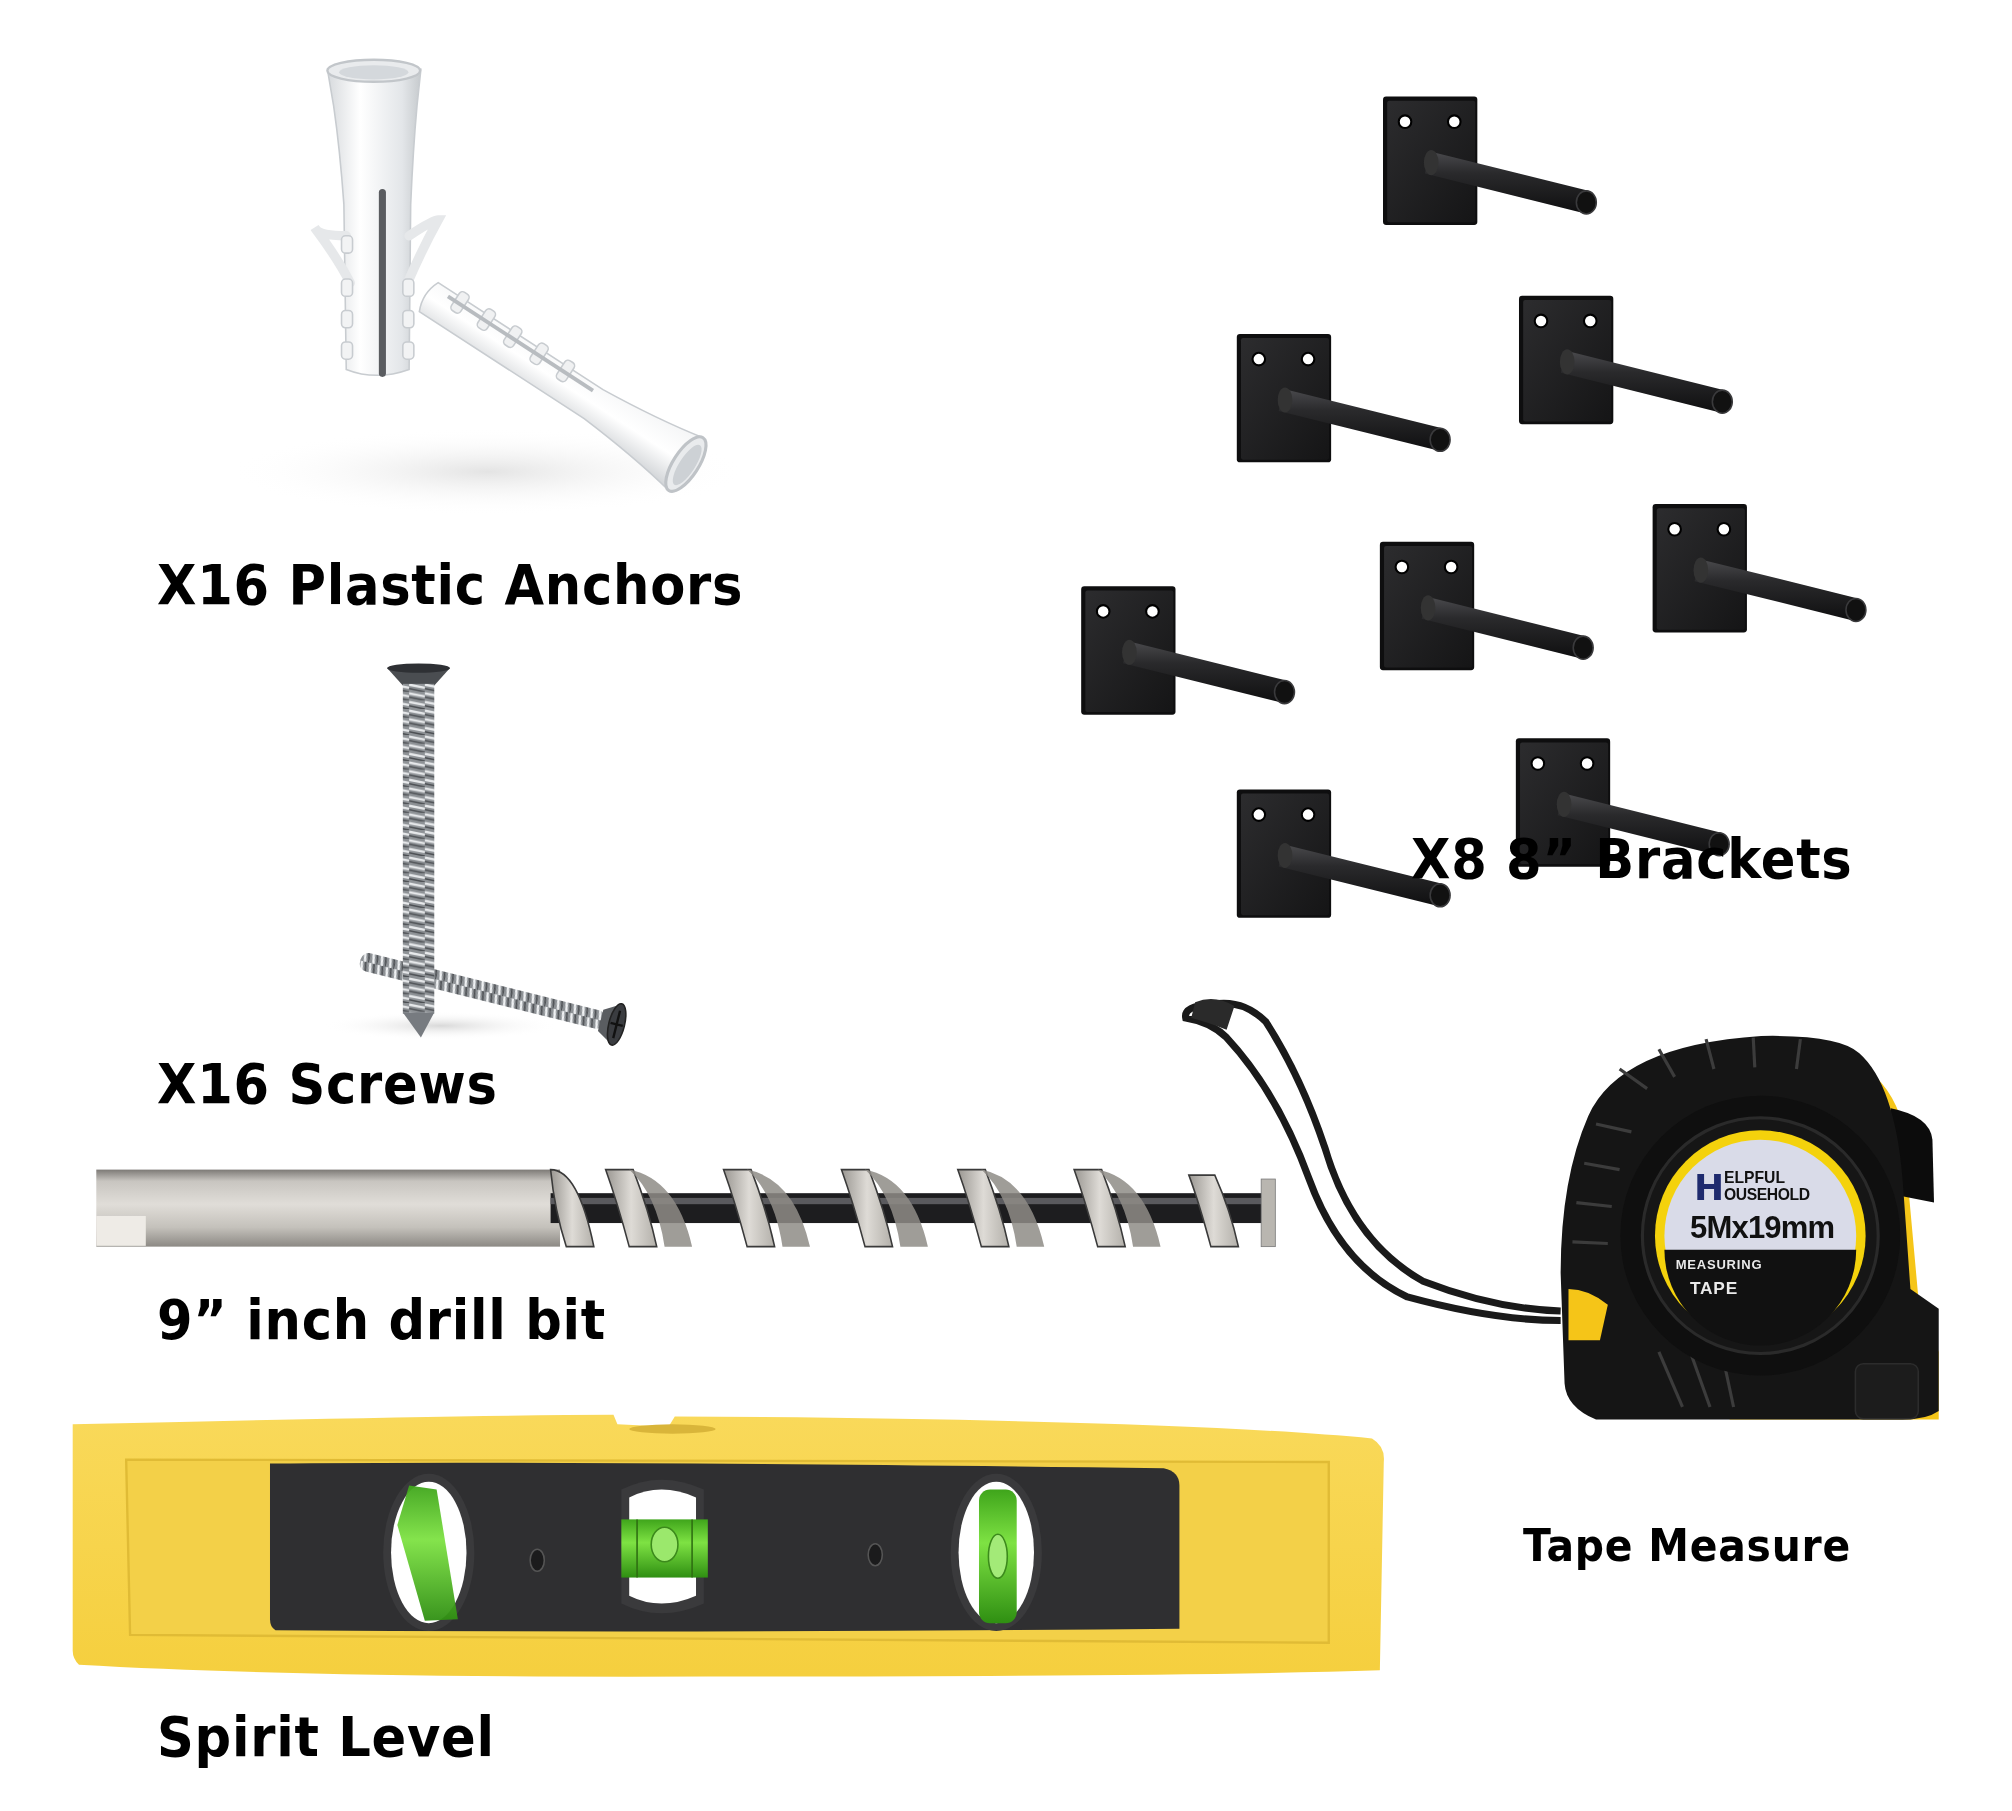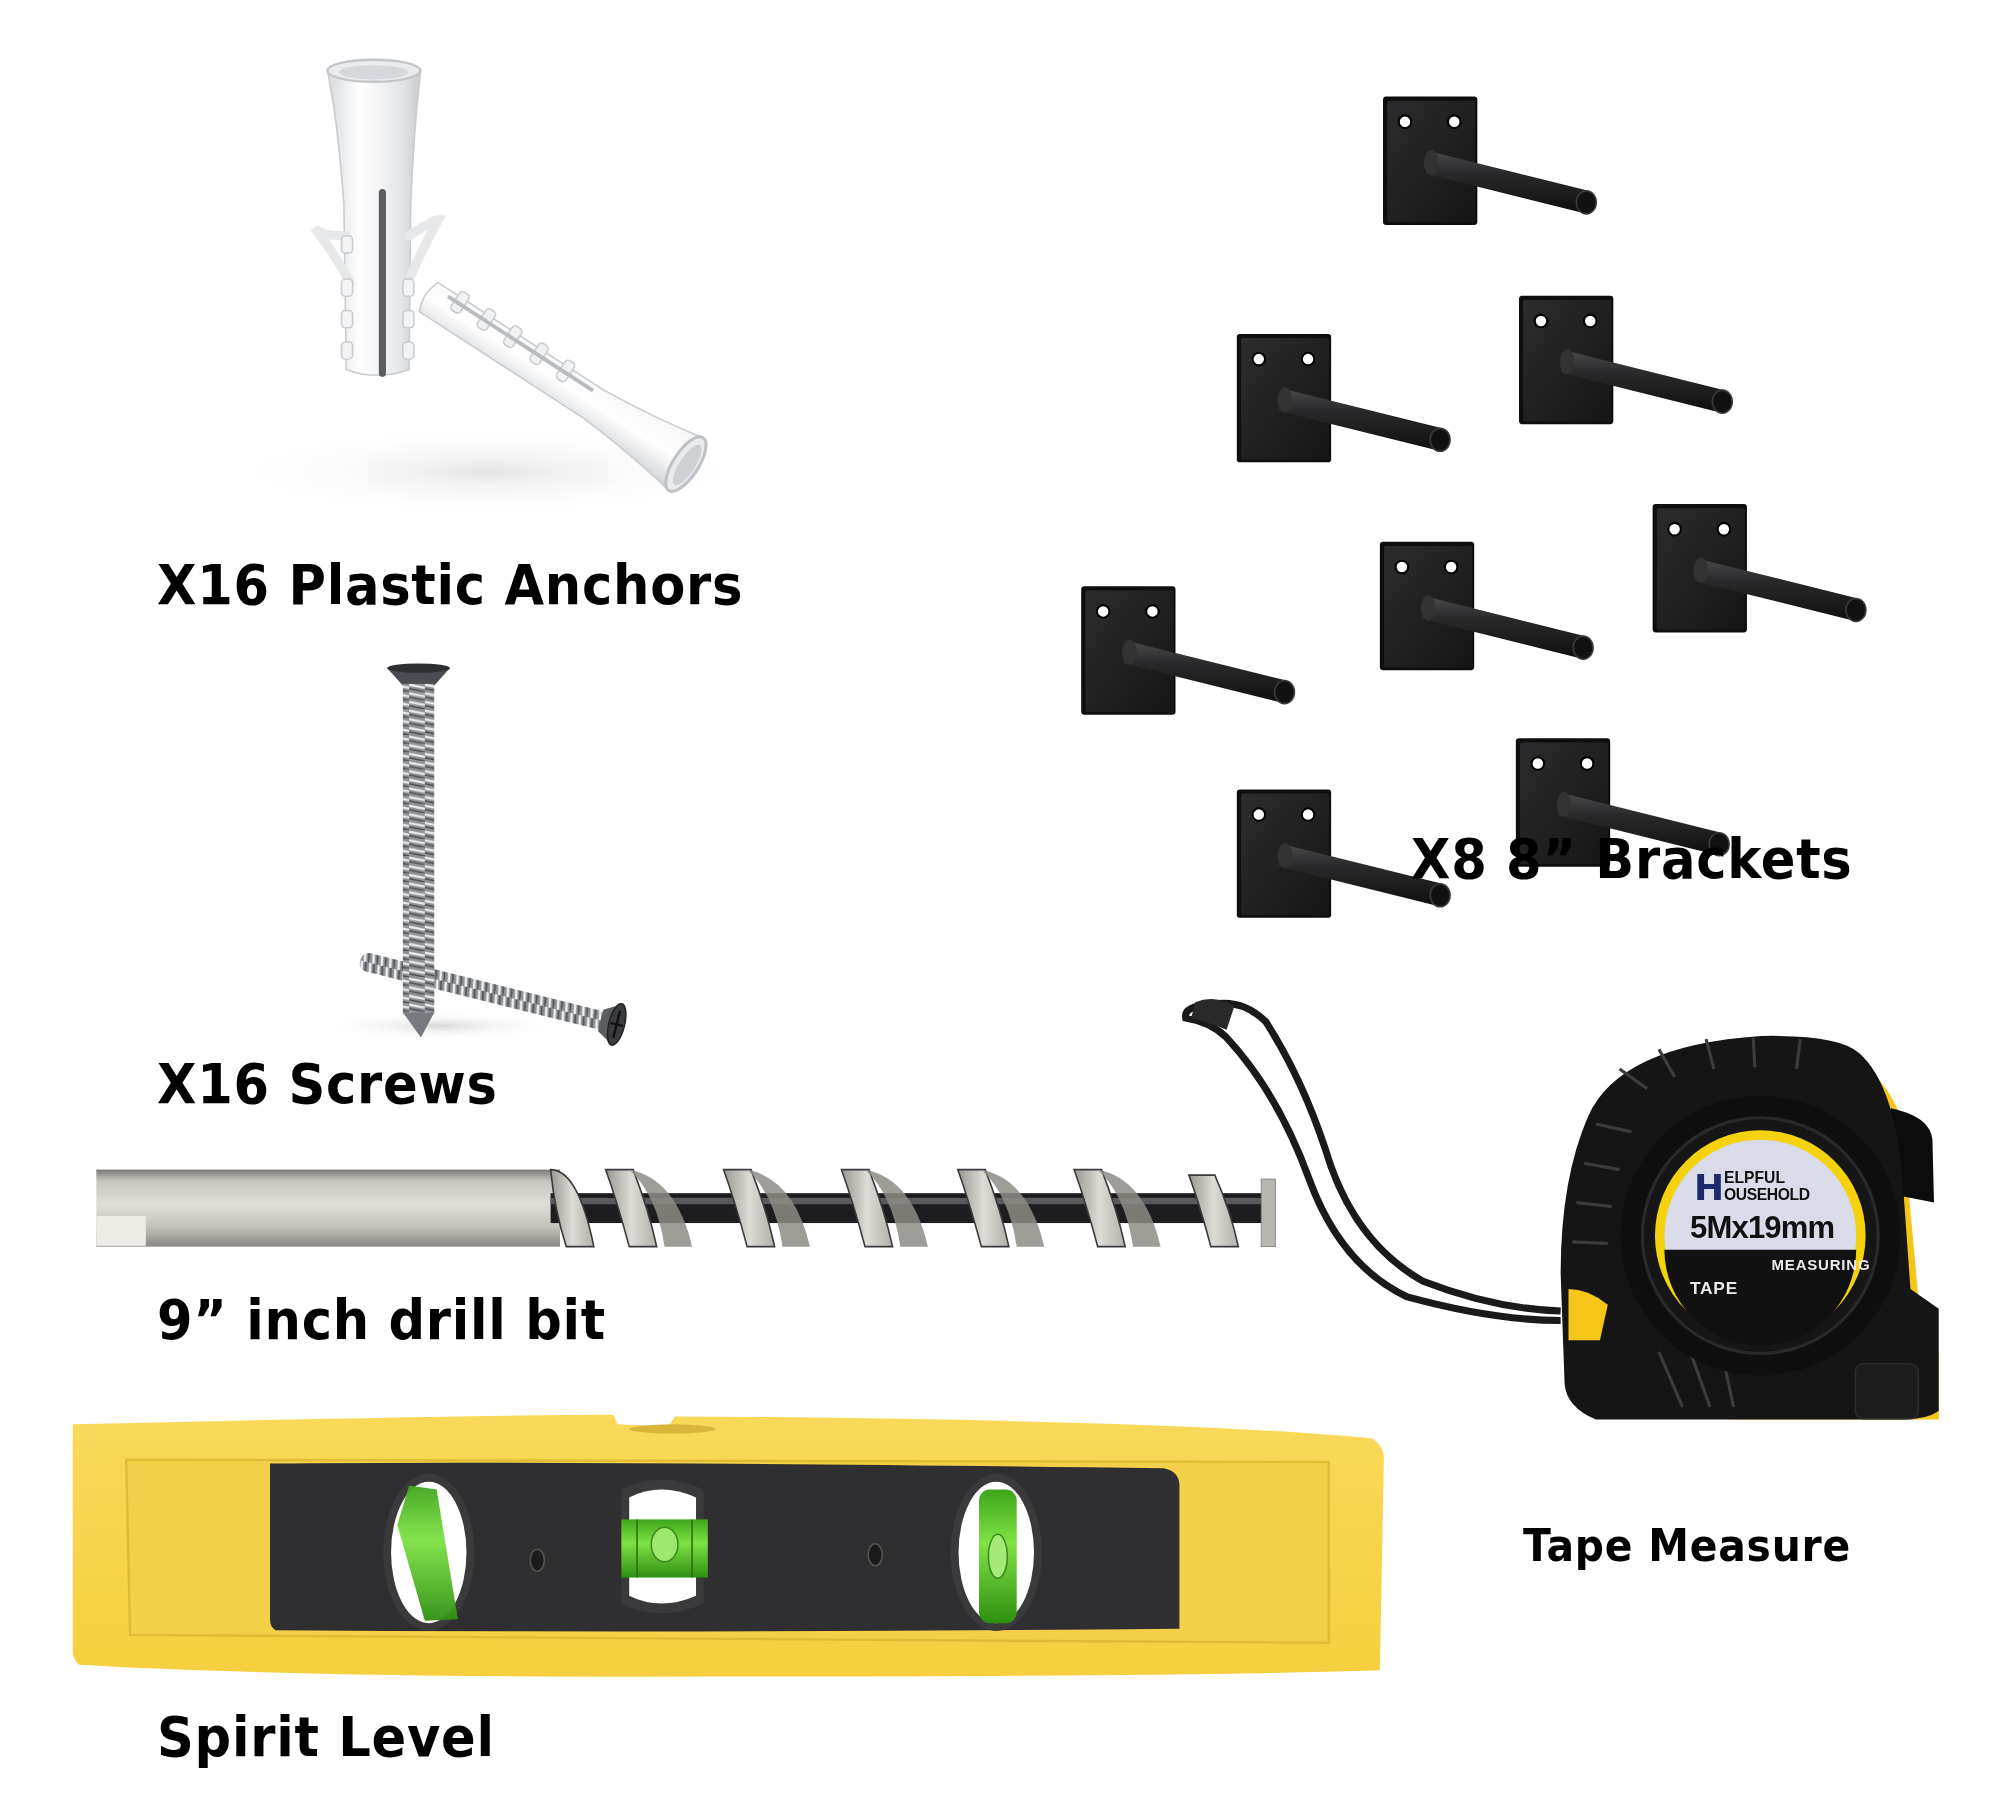--- a/index.html
+++ b/index.html
@@ -222,21 +222,21 @@
 
   <rect x="2360" y="1735" width="80" height="70" rx="10" fill="#1c1c1c" stroke="#2c2c2c" stroke-width="2"></rect>
 </svg>
 
 <div class="abs" style="left:1694px;top:1170px;width:138px;height:35px;">
   <span style="position:absolute;left:0;top:0;font-family:'DejaVu Sans',sans-serif;font-weight:bold;font-size:36px;line-height:35px;color:#1e2a6e;">H</span>
   <span style="position:absolute;left:30px;top:0;font-family:'Liberation Sans',sans-serif;font-size:15.7px;line-height:15.7px;color:#111;font-weight:bold;">ELPFUL</span>
   <span style="position:absolute;left:30px;top:16.5px;font-family:'Liberation Sans',sans-serif;font-size:15.7px;line-height:15.7px;color:#111;font-weight:bold;letter-spacing:-0.4px;">OUSEHOLD</span>
 </div>
 <div class="abs" style="left:1690px;top:1212px;width:142px;text-align:right;font-family:'Liberation Sans',sans-serif;font-weight:bold;font-size:31px;line-height:31px;color:#111;letter-spacing:-0.8px;">5Mx19mm</div>
-<div class="abs" style="left:1750px;top:1256px;width:142px;text-align:center;font-family:'Liberation Sans',sans-serif;font-weight:bold;font-size:15px;line-height:17.3px;color:#eaeaea;letter-spacing:0.8px;">MEASURING</div>
+<div class="abs" style="left:1648px;top:1256px;width:142px;text-align:center;font-family:'Liberation Sans',sans-serif;font-weight:bold;font-size:13px;line-height:17.3px;color:#eaeaea;letter-spacing:0.8px;">MEASURING</div>
 <div class="abs" style="left:1690px;top:1280px;width:142px;text-align:left;font-family:'Liberation Sans',sans-serif;font-weight:bold;font-size:17.3px;line-height:17.3px;color:#eaeaea;letter-spacing:0.8px;">TAPE</div>
 <div class="label lbl-small" style="left:1523px;top:1524px;">Tape Measure</div>
 
 <svg style="left:0;top:0;" width="2013" height="1811" viewBox="0 0 2560 2304">
   <defs>
     <linearGradient id="vialGrad" x1="0" x2="0" y1="0" y2="1">
       <stop offset="0" stop-color="#3fa51b"></stop>
       <stop offset="0.4" stop-color="#7ee243"></stop>
       <stop offset="1" stop-color="#2f8f12"></stop>
     </linearGradient>

